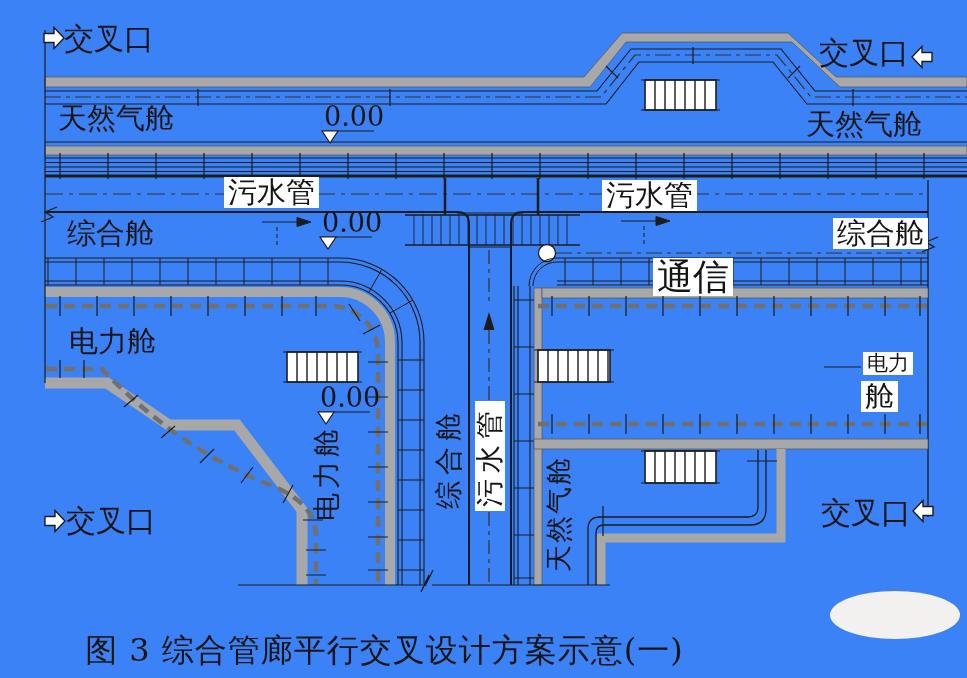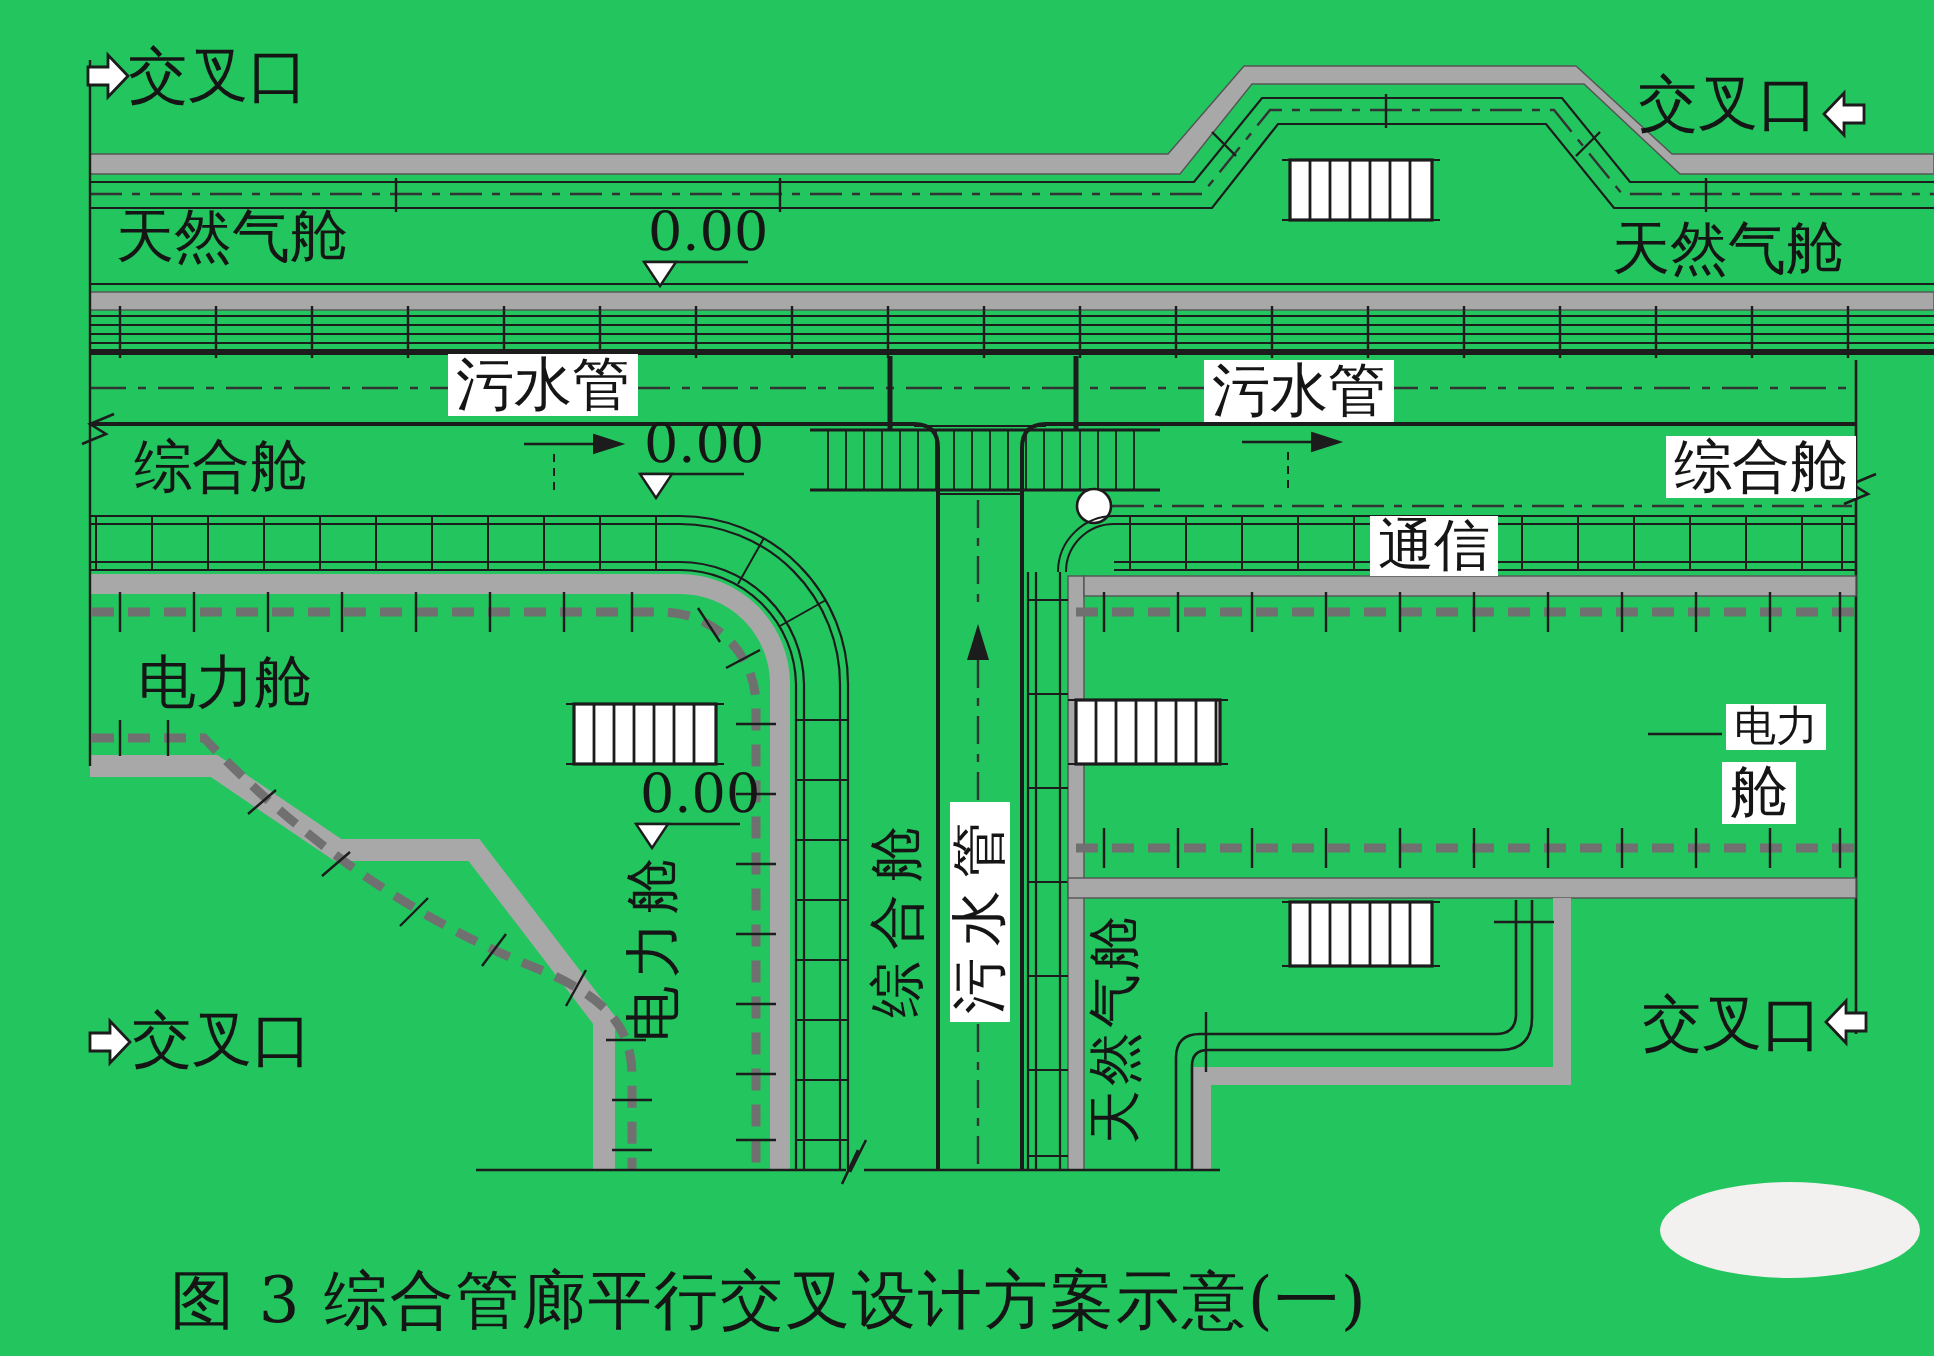--- a/index.html
+++ b/index.html
@@ -1,16 +1,16 @@
 <!DOCTYPE html>
 <html><head>
 <meta charset="utf-8">
 <style>
   html,body{margin:0;padding:0;background:#fff;}
-  #stage{position:relative;width:967px;height:678px;background:#22c55e;overflow:hidden;
+  #stage{position:relative;width:967px;height:678px;background:#3b82f6;overflow:hidden;
          font-family:"DejaVu Serif","Liberation Serif",serif;color:#151515;}
   #linework{position:absolute;left:0;top:0;}
   .lbl{position:absolute;white-space:nowrap;line-height:1;color:#151515;}
   .bgw{background:#fff;padding:1px 4px;}
   .vert{transform:translate(-50%,-50%) rotate(-90deg);transform-origin:center;}
   .cap{position:absolute;left:0;width:769px;text-align:center;font-size:32px;letter-spacing:1px;}
 </style>
 </head>
 <body>
 
@@ -180,21 +180,21 @@
 
 <div class="lbl" style="left:58px;top:104px;font-size:29px;">天然气舱</div>
 <div class="lbl" style="left:806px;top:110px;font-size:29px;">天然气舱</div>
 
 <div class="lbl bgw" style="left:224px;top:177px;font-size:29px;">污水管</div>
 <div class="lbl bgw" style="left:602px;top:180px;font-size:29px;">污水管</div>
 
 <div class="lbl" style="left:67px;top:219px;font-size:29px;">综合舱</div>
 <div class="lbl bgw" style="left:833px;top:218px;font-size:29px;">综合舱</div>
 
-<div class="lbl bgw" style="left:653px;top:258px;font-size:28px;margin-left:32px;">通信</div>
+<div class="lbl bgw" style="left:653px;top:258px;font-size:36px;">通信</div>
 
 <div class="lbl" style="left:69px;top:327px;font-size:29px;">电力舱</div>
 <div class="lbl bgw" style="left:863px;top:352px;font-size:21px;">电力</div>
 <div class="lbl bgw" style="left:861px;top:381px;font-size:29px;">舱</div>
 
 <div class="lbl" style="left:324px;top:103px;font-size:27px;">0.00</div>
 <div class="lbl" style="left:322px;top:209px;font-size:27px;">0.00</div>
 <div class="lbl" style="left:320px;top:384px;font-size:27px;">0.00</div>
 
 <div class="lbl vert" style="left:327px;top:473px;font-size:28px;letter-spacing:4px;">电力舱</div>

